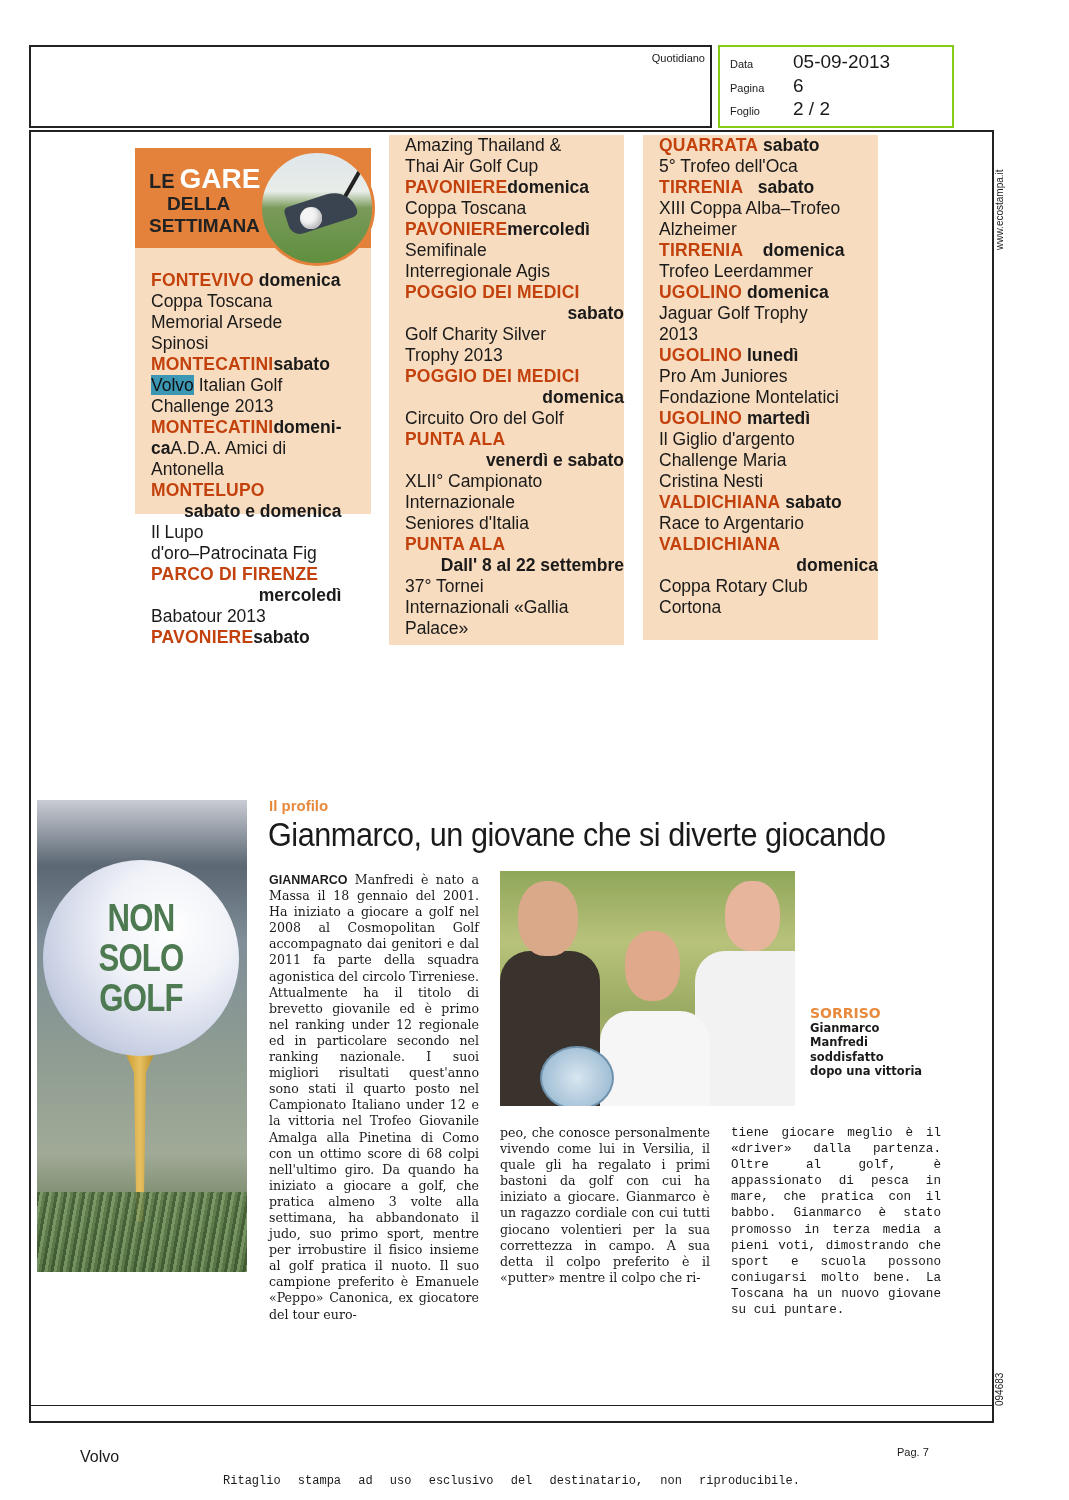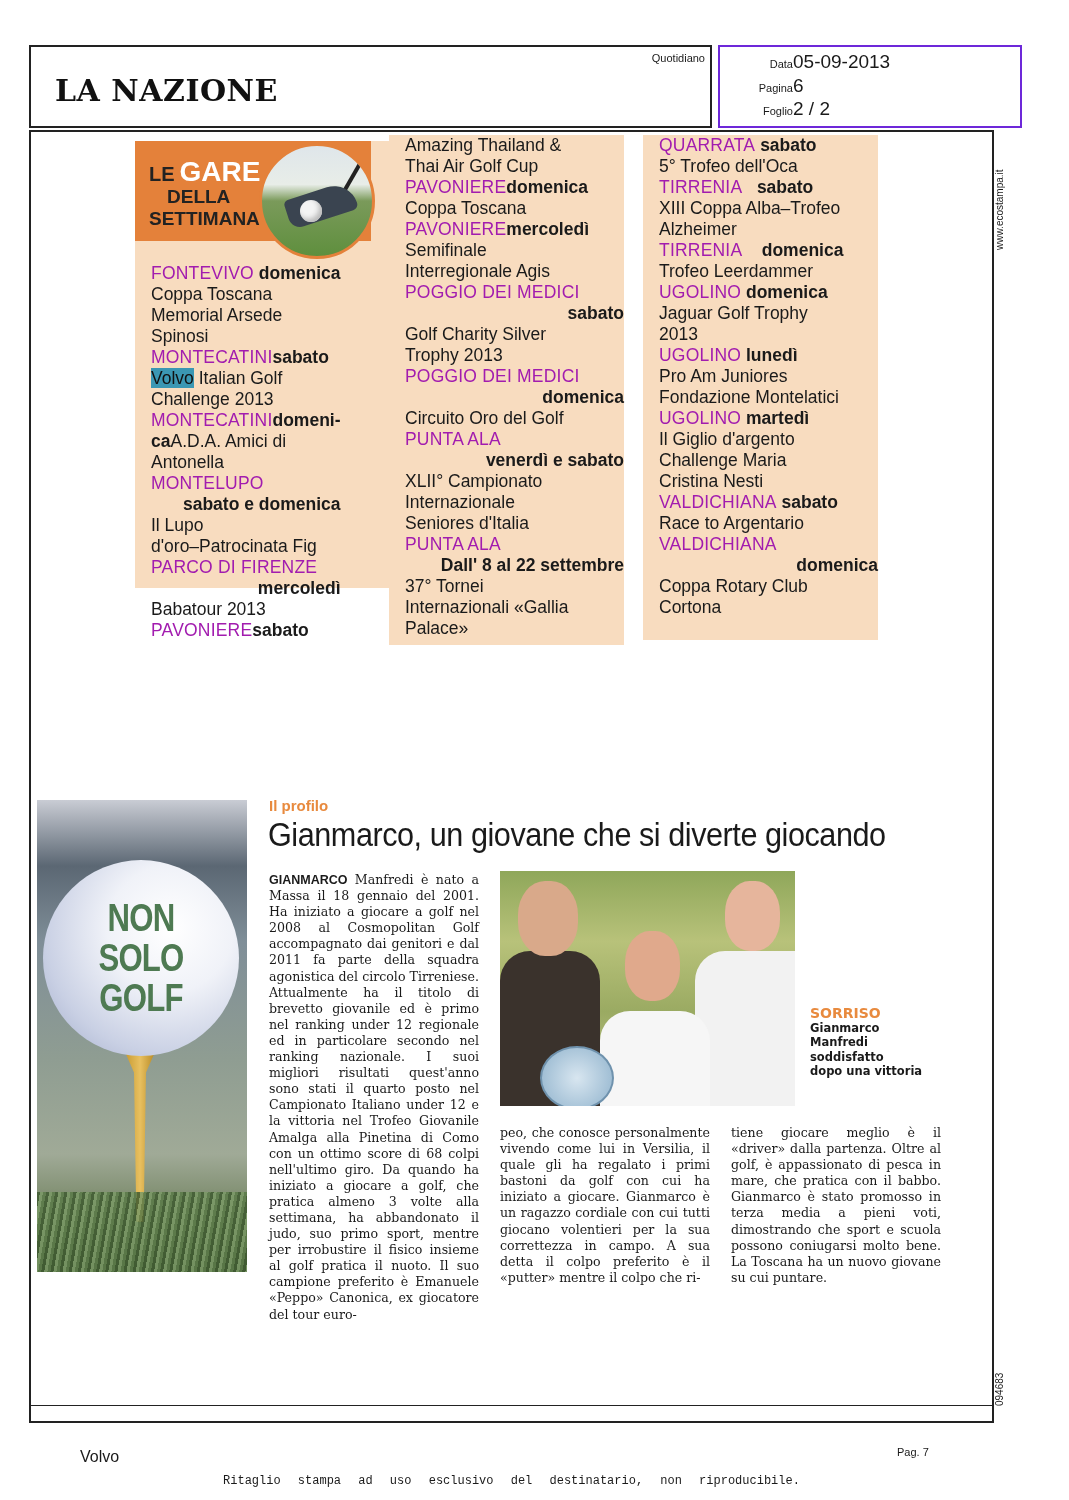--- a/index.html
+++ b/index.html
@@ -1,41 +1,41 @@
 <!DOCTYPE html>
 <html><head>
 <meta charset="utf-8">
 <style>
   html, body { margin:0; padding:0; background:#ffffff; }
   body { width:1069px; height:1500px; position:relative; font-family:"DejaVu Sans", sans-serif; color:#1a1a1a; overflow:hidden; }
   .abs { position:absolute; }
 
   
   .hdr-left { left:29px; top:45px; width:683px; height:83px; border:2px solid #222; box-sizing:border-box; }
-  .hdr-right { left:718px; top:45px; width:304px; height:83px; border:2px solid #6d28d9; box-sizing:border-box;text-align:right; }
+  .hdr-right { left:718px; top:45px; width:236px; height:83px; border:2px solid #84cc16; box-sizing:border-box; }
   .masthead { left:24px; top:26px; font-family:"DejaVu Serif", serif; font-weight:bold; font-size:30px; letter-spacing:0.5px; color:#111; }
   .quotidiano { right:5px; top:5px; font-family:"Liberation Sans", sans-serif; font-size:11px; }
   .meta-row { left:10px; font-family:"Liberation Sans", sans-serif; display:flex; align-items:baseline; }
   .meta-label { width:63px; font-size:11px; }
   .meta-value { font-size:19px; }
 
   
   .main-frame { left:29px; top:130px; width:965px; height:1293px; border:2px solid #222; box-sizing:border-box; }
   .side-url { left:990px; top:140px; width:24px; height:115px; }
   .side-url span { position:absolute; left:0; top:0; transform-origin:left top; transform:translate(4px,110px) rotate(-90deg); font-family:"Liberation Sans", sans-serif; font-size:10px; white-space:nowrap; }
   .side-code { left:990px; top:1360px; width:24px; height:50px; }
   .side-code span { position:absolute; left:0; top:0; transform-origin:left top; transform:translate(4px,46px) rotate(-90deg); font-family:"Liberation Sans", sans-serif; font-size:10px; white-space:nowrap; }
 
   
   .gare-col { background:#f8dcbf; font-family:"Liberation Sans", sans-serif; font-size:17.5px; line-height:21px; }
   .gare-col .inner { padding:0 0 0 16px; }
-  .place { color:#a21caf; font-weight:normal; letter-spacing:0.2px; }
+  .place { color:#c2410c; font-weight:bold; letter-spacing:0.2px; }
   .day { font-weight:bold; color:#1a1a1a;text-align:right; }
   .hl { background:#3b97b3; color:#111; }
-  .col1 { left:135px; top:141px; width:236px; height:447px;padding-left:39px; }
+  .col1 { left:135px; top:148px; width:236px; height:366px; }
   .col2 { left:389px; top:135px; width:235px; height:510px; padding-top:0; }
   .col3 { left:643px; top:135px; width:235px; height:505px; }
   .gare-head { position:absolute; left:0; top:0; width:236px; height:100px; background:#e4813a; }
   .gare-title { position:absolute; left:14px; top:20px; font-family:"Liberation Sans", sans-serif; font-weight:bold; line-height:22px; color:#222; }
   .gare-title .le { font-size:20px; }
   .gare-title .gare { font-size:28px; color:#fff; }
   .gare-title .line2 { font-size:19px; padding-left:18px; display:block; }
   .gare-title .line3 { font-size:19px; display:block; }
   .gare-photo { position:absolute; left:124px; top:2px; width:110px; height:110px; border-radius:50%; border:3px solid #e4813a; overflow:hidden;
      background:linear-gradient(180deg,#dfe6ea 0%,#e8ede8 35%,#7a9a5a 50%,#5f8f3e 100%); }
@@ -52,21 +52,21 @@
   .ball-text { position:absolute; left:0; top:38px; width:196px; text-align:center; font-family:"Liberation Sans", sans-serif; font-weight:bold; font-size:38px; line-height:40px; color:#4e7a52; letter-spacing:-1px; transform:scaleX(0.82); }
   .tee { position:absolute; left:88px; top:252px; width:30px; height:170px; background:linear-gradient(90deg,#c89a30,#e8c060,#b88a25);
      clip-path:polygon(0 0,100% 0,70% 12%,62% 100%,38% 100%,30% 12%); }
   .grass { position:absolute; left:0; bottom:0; width:210px; height:80px; background:repeating-linear-gradient(100deg,#3e5a30 0 3px,#7a9966 3px 6px,#5a7a48 6px 9px); opacity:0.85; }
 
   .kicker { left:269px; top:797px; font-family:"Liberation Sans", sans-serif; font-weight:bold; font-size:15px; color:#e88a3e; }
   .headline { left:268px; top:815px; font-family:"Liberation Sans", sans-serif; font-size:34px; color:#1a1a1a; letter-spacing:-0.5px; transform:scaleX(0.9); transform-origin:left top; white-space:nowrap; }
   .body-col { font-family:"DejaVu Serif", serif; font-size:12.6px; line-height:16.1px; text-align:justify; color:#1a1a1a; }
   .bc1 { left:269px; top:872px; width:210px; }
   .bc2 { left:500px; top:1125px; width:210px; }
-  .bc3 { left:731px; top:1125px; width:210px; }
+  .bc3 { left:731px; top:1125px; width:210px;font-family:Liberation Mono, monospace; }
   .lead { font-family:"Liberation Sans", sans-serif; font-weight:bold; font-size:12.5px; }
 
   .team-photo { left:500px; top:871px; width:295px; height:235px; overflow:hidden;
      background:linear-gradient(180deg,#8fa75a 0%,#b8c27a 30%,#9aaa62 60%,#c8c99a 100%); }
   .p1 { position:absolute; left:0; top:80px; width:100px; height:160px; background:#3a322c; border-radius:30px 30px 0 0; }
   .p1h { position:absolute; left:18px; top:10px; width:60px; height:75px; background:#d9a98a; border-radius:45%; }
   .p2 { position:absolute; left:100px; top:140px; width:110px; height:100px; background:#f6f6f6; border-radius:30px 30px 0 0; }
   .p2h { position:absolute; left:125px; top:60px; width:55px; height:70px; background:#e0a98c; border-radius:45%; }
   .p3 { position:absolute; left:195px; top:80px; width:100px; height:160px; background:#f2f2f2; border-radius:30px 0 0 0; }
   .p3h { position:absolute; left:225px; top:10px; width:55px; height:70px; background:#e6b59c; border-radius:45%; }
@@ -77,21 +77,20 @@
 
   .footer-line { left:29px; top:1405px; width:965px; height:18px; border-top:1px solid #222; }
   .footer-notice { left:0; top:1474px; width:1023px; text-align:center; font-family:"Liberation Mono", monospace; font-size:12px; word-spacing:10px; }
   .brand { left:80px; top:1448px; font-family:"Liberation Sans", sans-serif; font-size:16px; }
   .pageno { left:897px; top:1446px; font-family:"Liberation Sans", sans-serif; font-size:11px; }
 </style>
 </head>
 <body>
 
 <div class="abs hdr-left">
-  <div class="abs masthead">LA NAZIONE</div>
   <div class="abs quotidiano">Quotidiano</div>
 </div>
 <div class="abs hdr-right">
   <div class="abs meta-row" style="top:4px;">
     <span class="meta-label">Data</span>
     <span class="meta-value">05-09-2013</span>
   </div>
   <div class="abs meta-row" style="top:28px;">
     <span class="meta-label">Pagina</span>
     <span class="meta-value">6</span>

